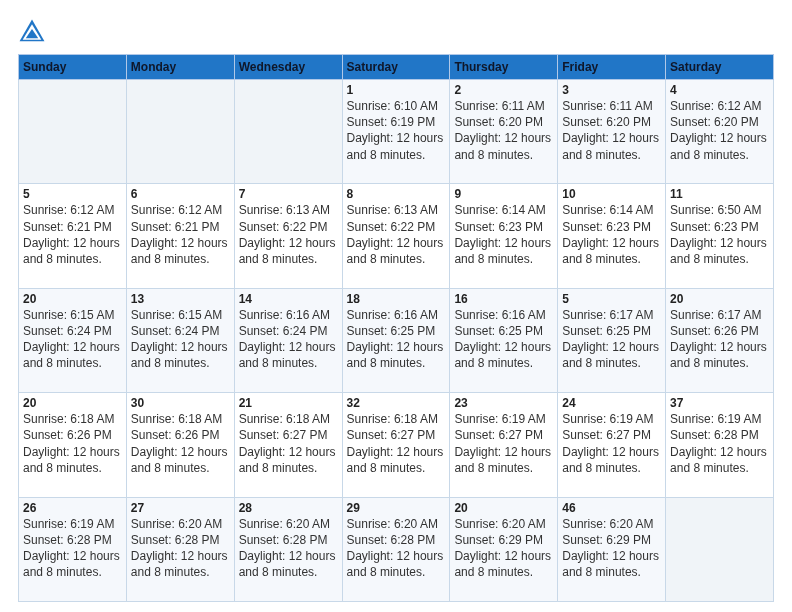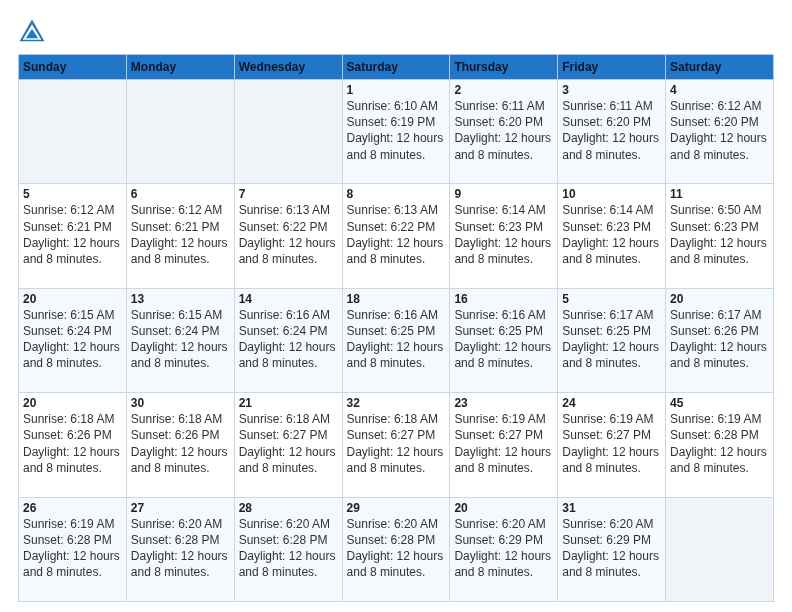--- a/index.html
+++ b/index.html
@@ -288,21 +288,21 @@
 Sunset: 6:27 PM
 Daylight: 12 hours and 8 minutes.</div>
           </td>
           <td>
             <span class="day-num">24</span>
             <div class="day-info">Sunrise: 6:19 AM
 Sunset: 6:27 PM
 Daylight: 12 hours and 8 minutes.</div>
           </td>
           <td>
-            <span class="day-num">45</span>
+            <span class="day-num">37</span>
             <div class="day-info">Sunrise: 6:19 AM
 Sunset: 6:28 PM
 Daylight: 12 hours and 8 minutes.</div>
           </td>
         </tr>
         <tr>
           <td>
             <span class="day-num">26</span>
             <div class="day-info">Sunrise: 6:19 AM
 Sunset: 6:28 PM
@@ -326,21 +326,21 @@
 Sunset: 6:28 PM
 Daylight: 12 hours and 8 minutes.</div>
           </td>
           <td>
             <span class="day-num">20</span>
             <div class="day-info">Sunrise: 6:20 AM
 Sunset: 6:29 PM
 Daylight: 12 hours and 8 minutes.</div>
           </td>
           <td>
-            <span class="day-num">31</span>
+            <span class="day-num">46</span>
             <div class="day-info">Sunrise: 6:20 AM
 Sunset: 6:29 PM
 Daylight: 12 hours and 8 minutes.</div>
           </td>
           <td class="empty-cell"></td>
         </tr>
       </tbody>
   </table>
 </div>
 

